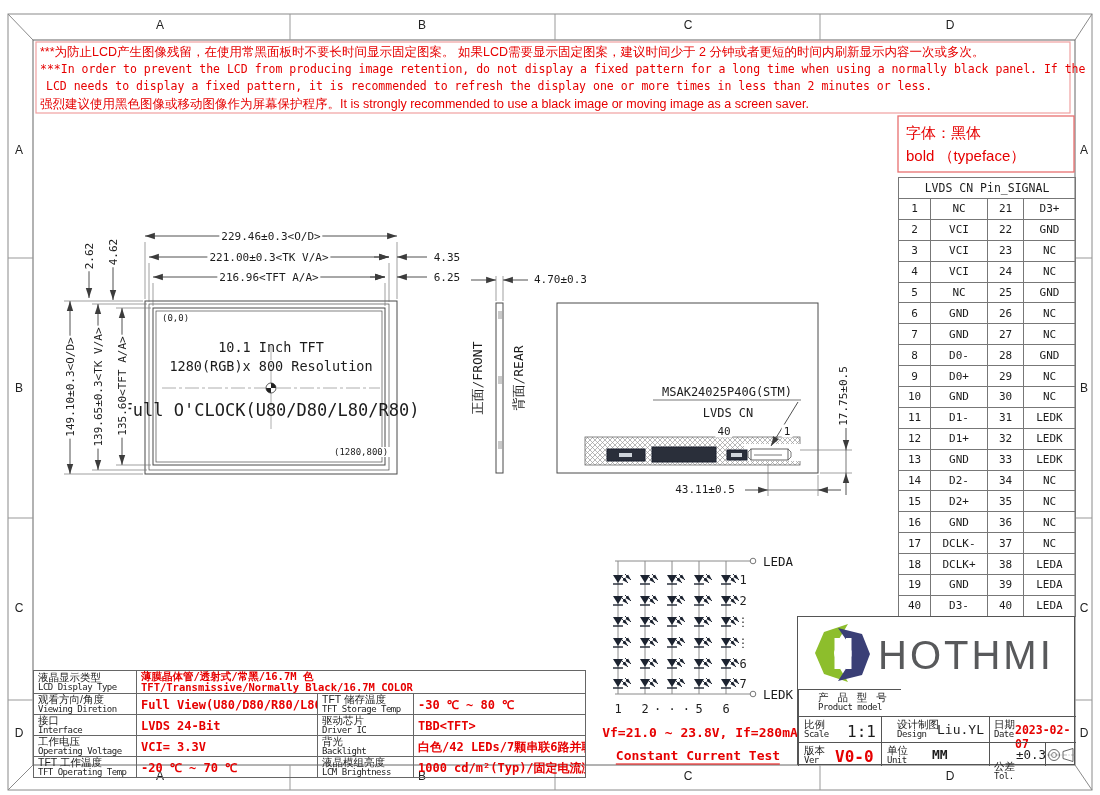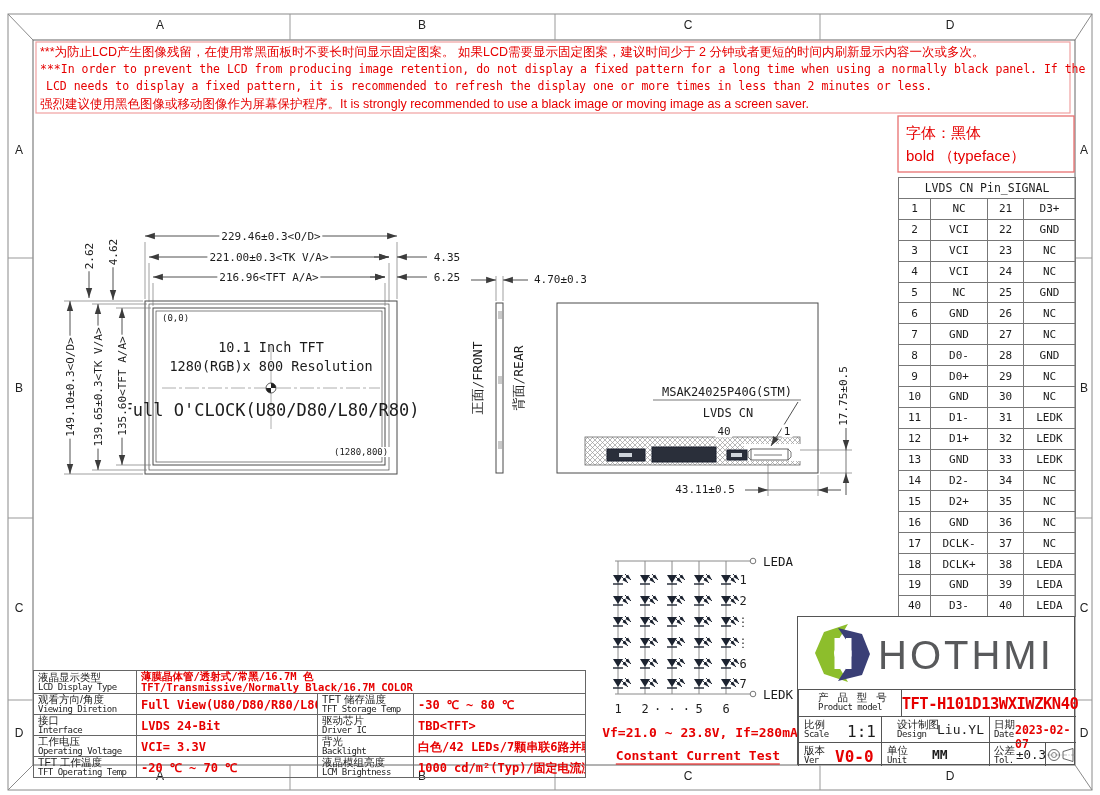--- a/index.html
+++ b/index.html
@@ -570,23 +570,20 @@
     </svg>
     <div class="abs sans" style="left:80px;top:16px;font-size:40px;letter-spacing:3px;color:#58595b;">HOTHMI</div>
   </div>
 
   <div class="tb-cell" style="left:0;top:72px;width:103px;height:27px;padding:2px 0 0 19px;">
     <div class="lbl2">
       <div class="cn" style="letter-spacing:3px;">产 品 型 号</div>
       <div class="en">Product model</div>
     </div>
   </div>
-  <div class="tb-cell" style="left:103px;top:72px;width:175px;height:27px;">
-    <div class="abs ctr red mono" style="left:88px;top:14px;font-size:15.5px;font-weight:bold;letter-spacing:-0.5px;">TFT-H101D13WXIWZKN40</div>
-  </div>
 
   <div class="tb-cell" style="left:0;top:99px;width:83px;height:26px;padding:2px 0 0 5px;">
     <div class="lbl2" style="float:left;">
       <div class="cn">比例</div>
       <div class="en">Scale</div>
     </div>
     <div class="abs" style="left:48px;top:5px;font-size:16px;">1:1</div>
   </div>
   <div class="tb-cell" style="left:83px;top:99px;width:108px;height:26px;padding:2px 0 0 15px;">
     <div class="lbl2" style="float:left;">
@@ -611,21 +608,21 @@
     <div class="abs red" style="left:36px;top:4px;font-size:16px;font-weight:bold;">V0-0</div>
   </div>
   <div class="tb-cell" style="left:83px;top:125px;width:108px;height:24px;padding:2px 0 0 5px;">
     <div class="lbl2" style="float:left;">
       <div class="cn">单位</div>
       <div class="en">Unit</div>
     </div>
     <div class="abs" style="left:50px;top:4px;font-size:13px;font-weight:bold;">MM</div>
   </div>
   <div class="tb-cell" style="left:191px;top:125px;width:56px;height:24px;padding:2px 0 0 4px;">
-    <div class="lbl2" style="float:left;">
+    <div class="lbl2" style="float:left;margin-top:16px;">
       <div class="cn">公差</div>
       <div class="en">Tol.</div>
     </div>
     <div class="abs" style="left:26px;top:4px;font-size:12.5px;">±0.3</div>
   </div>
   <div class="tb-cell" style="left:247px;top:125px;width:31px;height:24px;">
     <svg width="31" height="24" viewBox="0 0 31 24">
       <circle cx="8" cy="12" r="5.5" fill="none" stroke="#555" stroke-width="0.9"></circle>
       <circle cx="8" cy="12" r="2.5" fill="none" stroke="#555" stroke-width="0.7"></circle>
       <path d="M17,8.5 L27,5.5 L27,18.5 L17,15.5 Z" fill="none" stroke="#555" stroke-width="0.9"></path>

